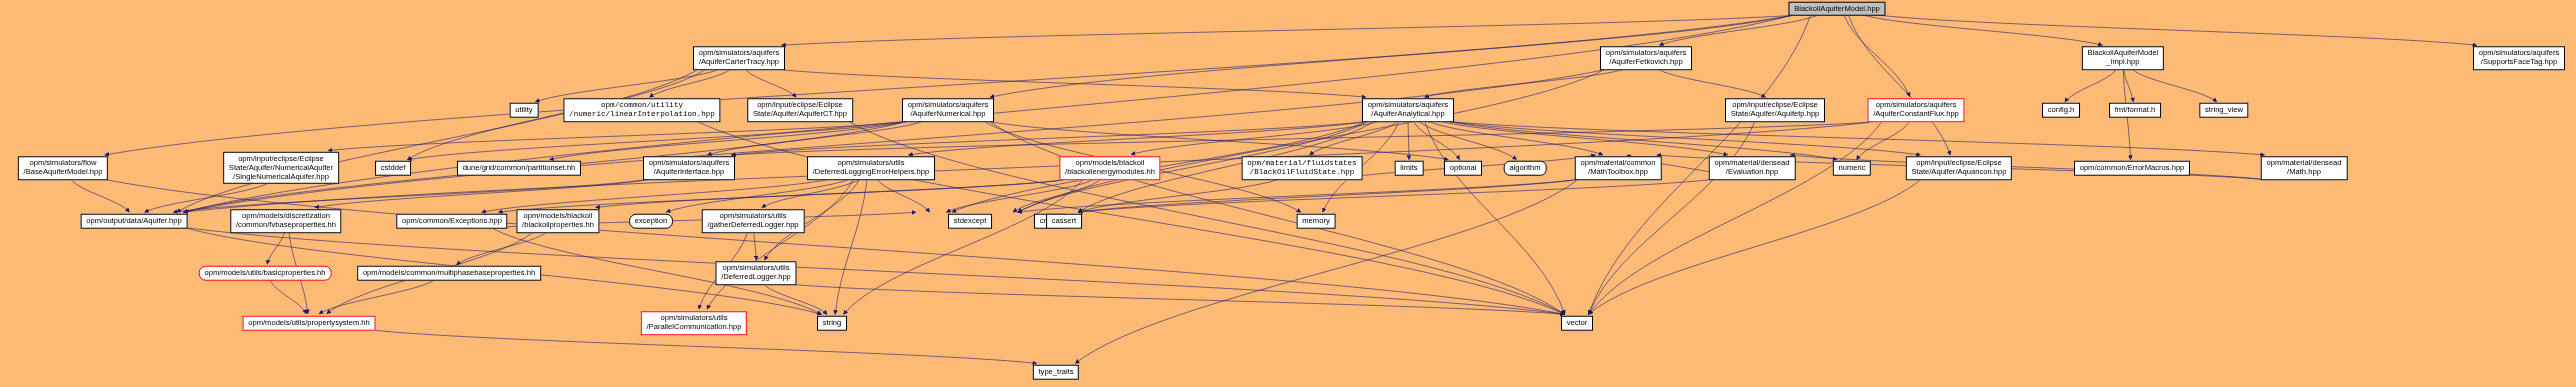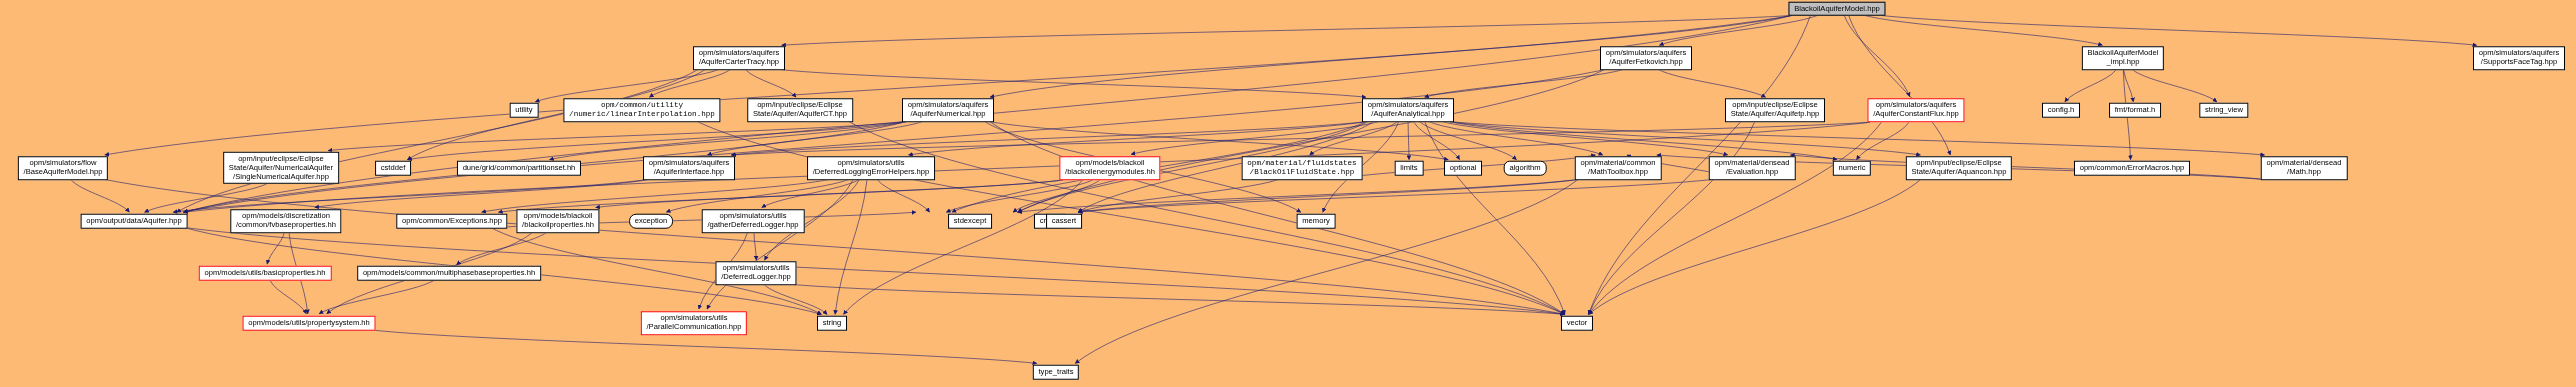--- a/index.html
+++ b/index.html
@@ -297,21 +297,21 @@
     </div>
     <div class="node" style="left: 1006px; top: 221px; margin-left: 44px;">
       <div>cmath</div>
     </div>
     <div class="node" style="left: 1064px; top: 221px;">
       <div>cassert</div>
     </div>
     <div class="node" style="left: 1316px; top: 221px;">
       <div>memory</div>
     </div>
-    <div class="node flagged" style="left: 265px; top: 273px;">
+    <div class="node flagged" style="left: 265px; top: 273px; border-radius: 7px;">
       <div>opm/models/utils/basicproperties.hh</div>
     </div>
     <div class="node" style="left: 449px; top: 273px;">
       <div>opm/models/common/multiphasebaseproperties.hh</div>
     </div>
     <div class="node" style="left: 756px; top: 273px;">
       <div>opm/simulators/utils</div>
       <div>/DeferredLogger.hpp</div>
     </div>
     <div class="node flagged" style="left: 309px; top: 323px;">

